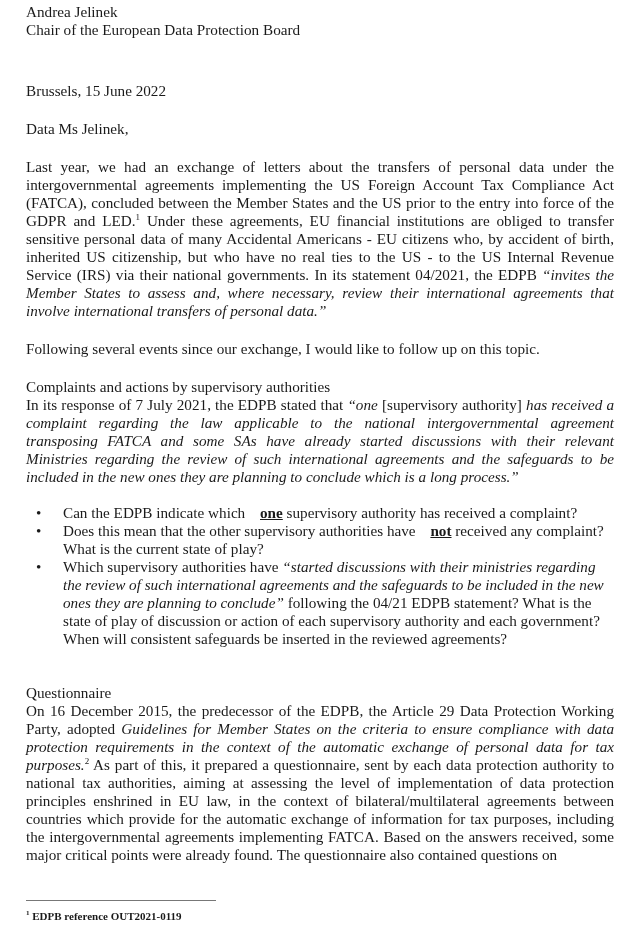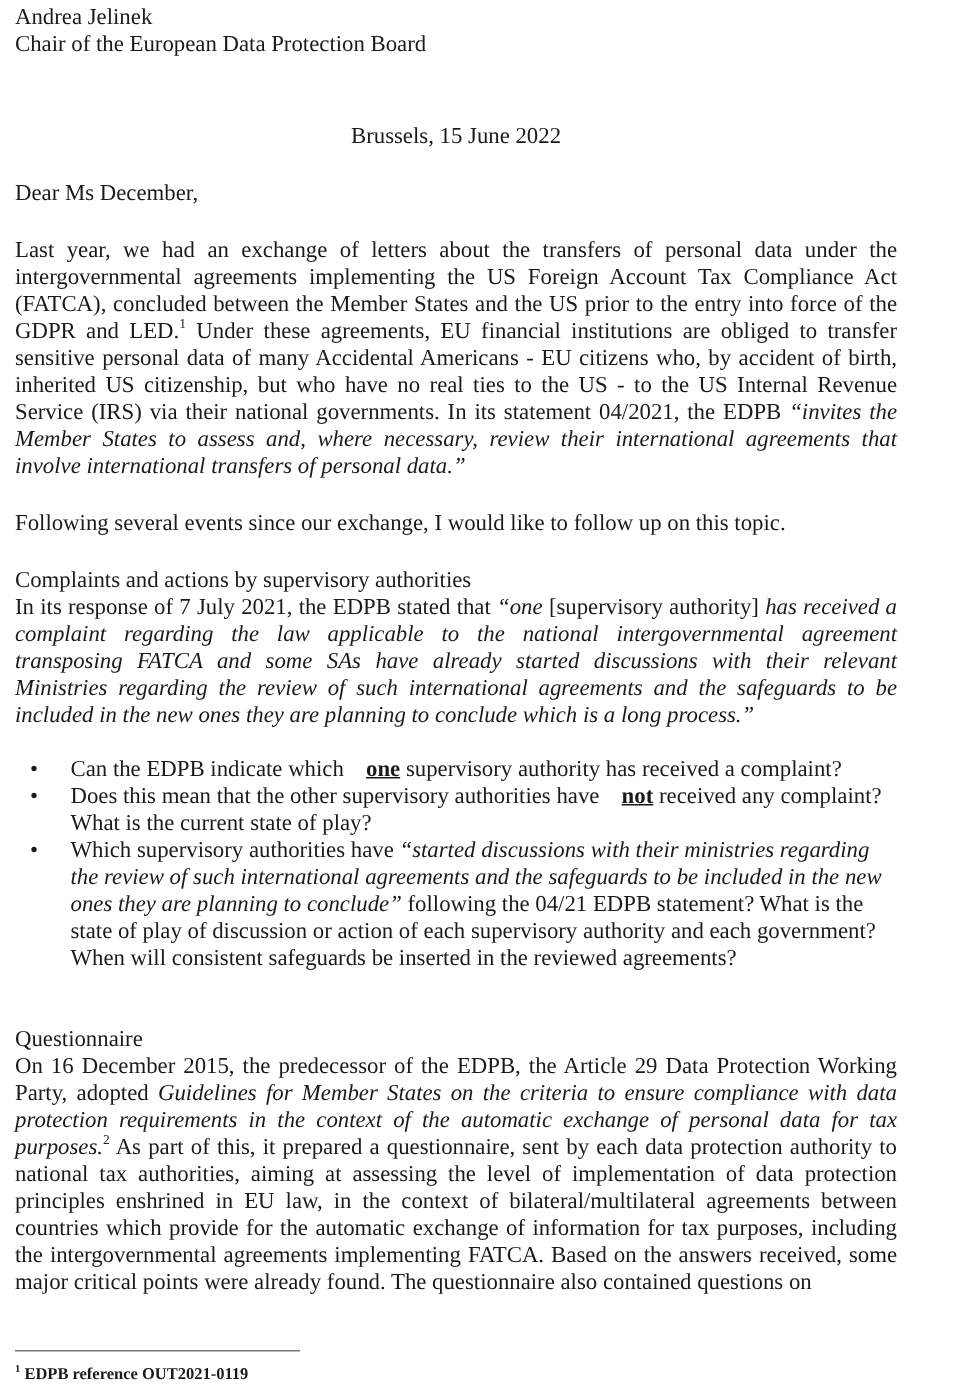--- a/index.html
+++ b/index.html
@@ -1,24 +1,24 @@
 <!DOCTYPE html>
 <html><head>
 <meta charset="utf-8">
 <style>
   html, body { margin: 0; padding: 0; background: #ffffff; }
   body {
     width: 640px; height: 933px; overflow: hidden; position: relative;
     font-family: "Liberation Serif", serif; color: #1a1a1a;
     font-size: 15.2px; line-height: 18px;
   }
-  .page { position: absolute; left: 10px; top: 3px; width: 588px; }
+  .page { position: absolute; left: 26px; top: 3px; width: 588px; }
   p { margin: 0; }
   .just { text-align: justify; }
-  .right { text-align: center; }
+  .right { text-align: left; }
   .gap18 { margin-top: 20px; }
   .gap36 { margin-top: 36px; }
   i, .it { font-style: italic; }
   b, .b { font-weight: normal; }
   .ub { font-weight: bold; text-decoration: underline; margin-left: 11px; }
   sup { font-size: 9px; line-height: 0; vertical-align: super; }
   ul.bullets { list-style: none; margin: 18px 0 0 0; padding: 0; }
   ul.bullets li { position: relative; padding-left: 37px; text-align: left; }
   ul.bullets li .dot { position: absolute; left: 10px; top: 0; }
   .fn-rule { width: 190px; height: 0; border-top: 1px solid #777; margin-top: 36px; }
@@ -28,21 +28,21 @@
 </head>
 <body>
 
 <div class="page">
 
   <p>Andrea Jelinek</p>
   <p>Chair of the European Data Protection Board</p>
 
   <p class="right gap36" style="margin-top:43px;">Brussels, 15 June 2022</p>
 
-  <p class="gap18" style="margin-top:20px;">Dear Ms December,</p>
+  <p class="gap18" style="margin-top:20px;">Data Ms Jelinek,</p>
 
   <p class="just gap18"><span>Last year, we had an exchange of letters about the transfers of personal data under the intergovernmental agreements implementing the US Foreign Account Tax Compliance Act (FATCA), concluded between the Member States and the US prior to the entry into force of the GDPR and LED.</span><sup>1</sup><span> Under these agreements, EU financial institutions are obliged to transfer sensitive personal data of many Accidental Americans - EU citizens who, by accident of birth, inherited US citizenship, but who have no real ties to the US -  to the US Internal Revenue Service (IRS) via their national governments. In its statement 04/2021, the EDPB </span><i>“invites the Member States to assess and, where necessary, review their international agreements that involve international transfers of personal data.”</i></p>
 
   <p class="gap18">Following several events since our exchange, I would like to follow up on this topic.</p>
 
   <p class="b gap18">Complaints and actions by supervisory authorities</p>
   <p class="just"><span>In its response of 7 July 2021, the EDPB stated that </span><i>“one</i><span> [supervisory authority] </span><i>has received a complaint regarding the law applicable to the national intergovernmental agreement transposing FATCA and some SAs have already started discussions with their relevant Ministries regarding the review of such international agreements and the safeguards to be included in the new ones they are planning to conclude which is a long process.”</i></p>
 
   <ul class="bullets">
     <li>

